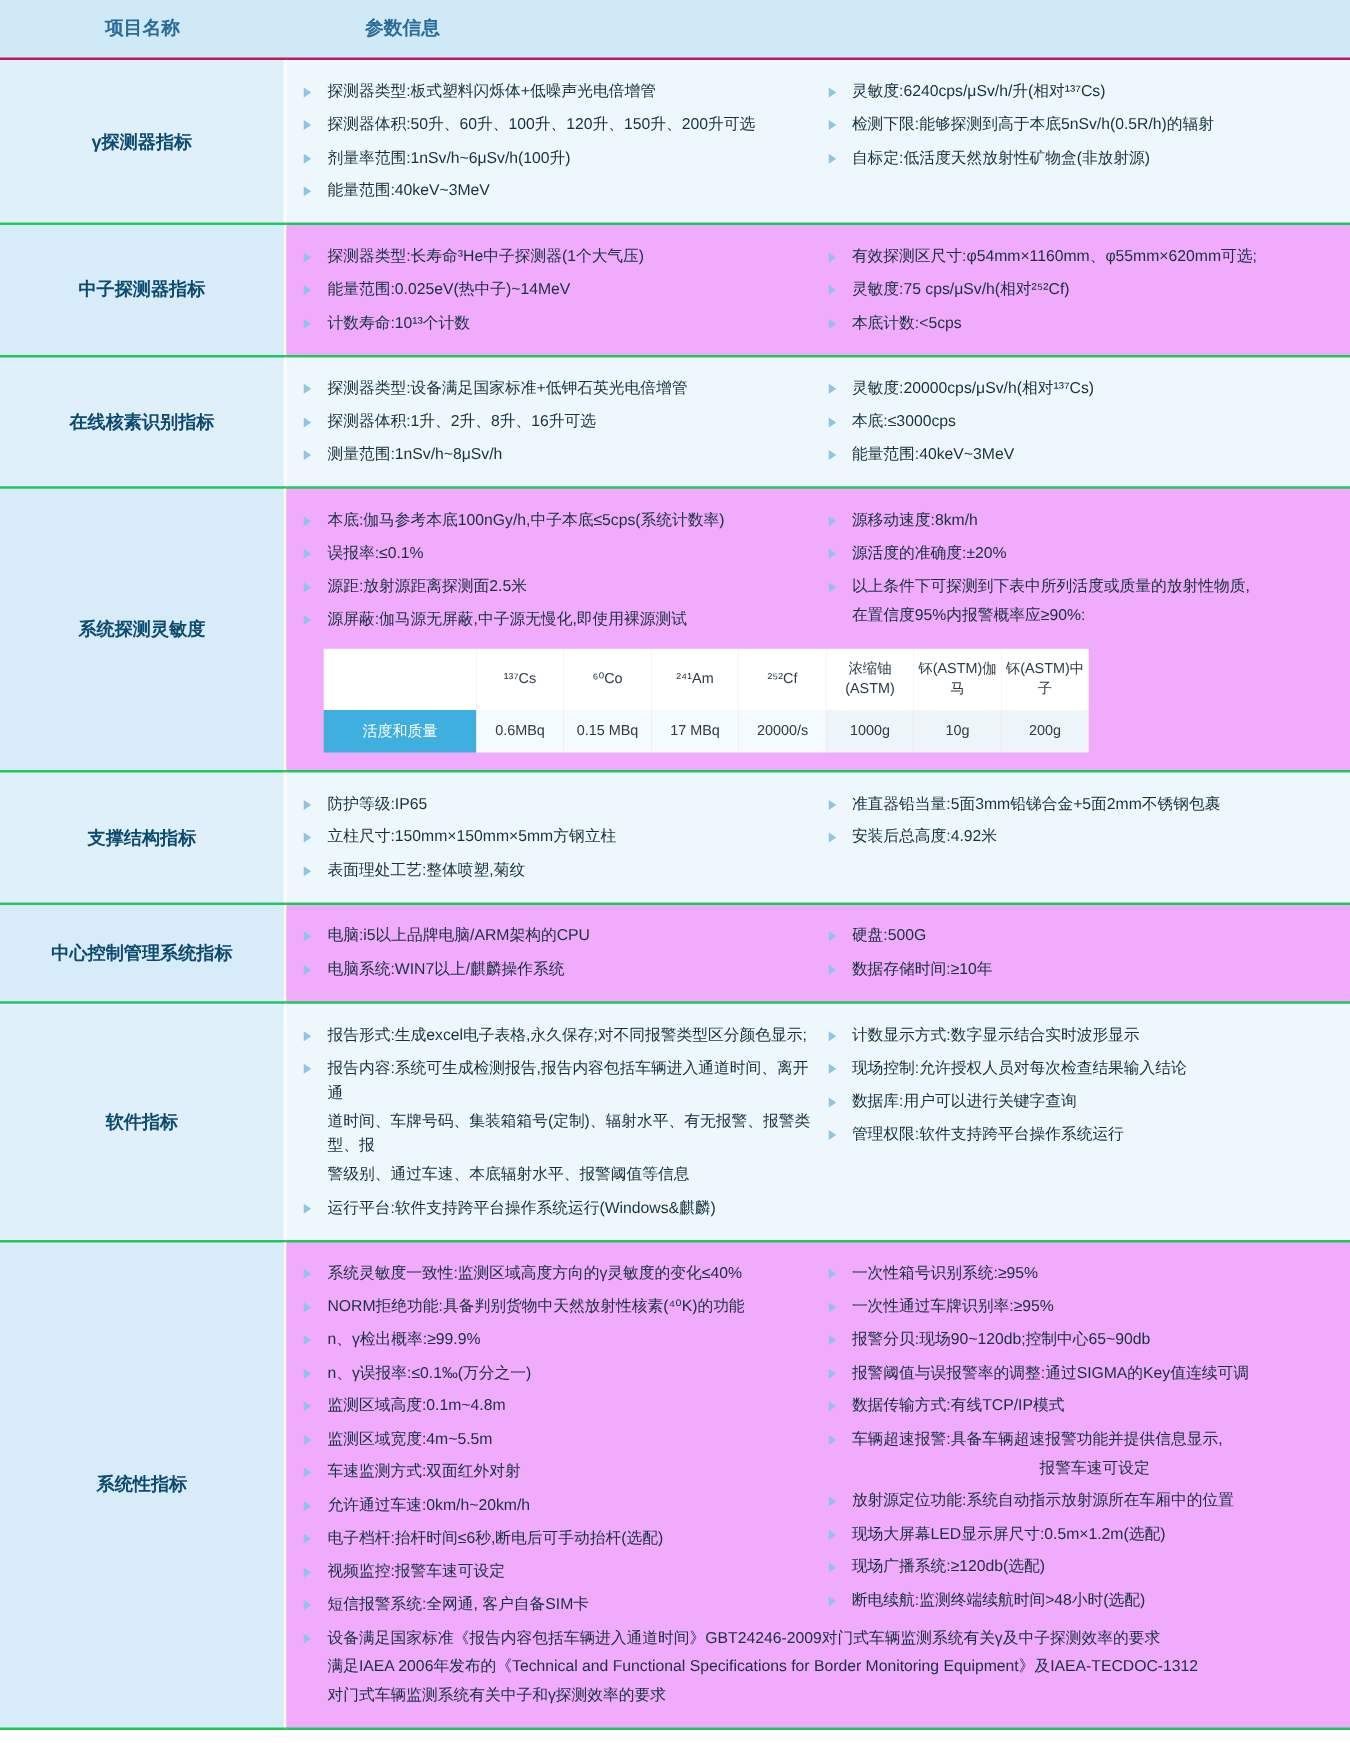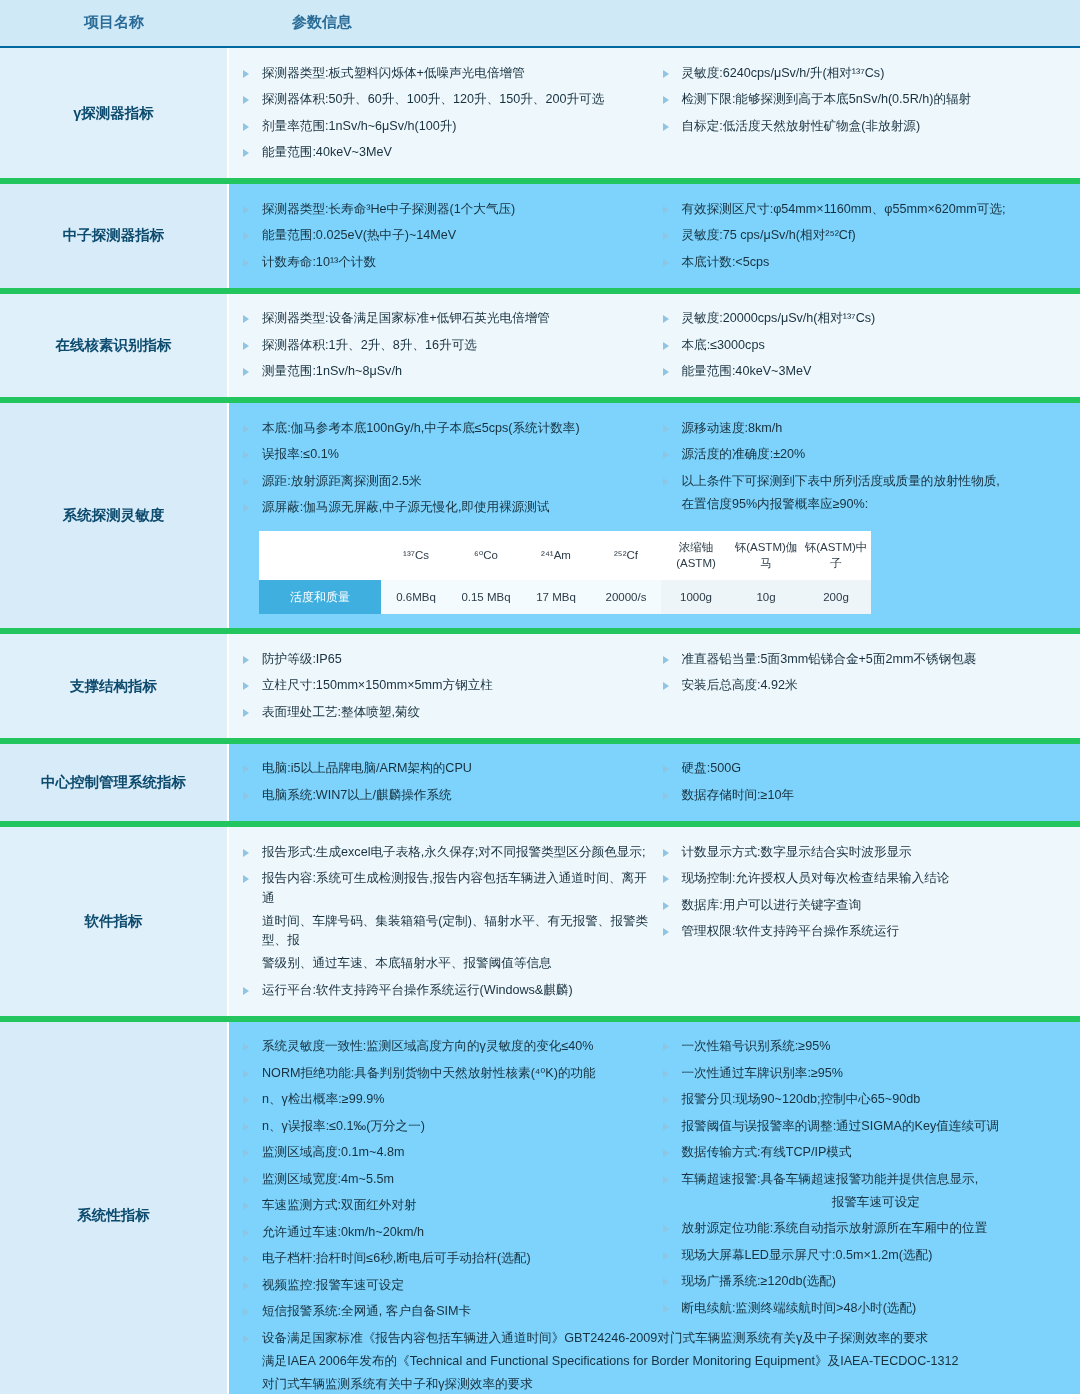--- a/index.html
+++ b/index.html
@@ -21,43 +21,43 @@
   .spec-table col.c-left { width: 228px; }
   .spec-table col.c-right { width: 852px; }
 
   .hdr td {
     background: #cfe9f7;
     color: #2a6c97;
     font-size: 15px;
     font-weight: bold;
     text-align: center;
     padding: 13px 0 14px 0;
-    border-bottom: 2px solid #0369a1;
+    border-bottom: 2px solid #be185d;
   }
   .hdr td.hdr-left { background: #cfe9f7; }
   .hdr td.hdr-right { background: #cfe9f7; text-align: left; padding-left: 64px; }
 
   tr.row > td {
     vertical-align: middle;
-    border-bottom: 6px solid #22c55e;
+    border-bottom: 2px solid #22c55e;
   }
   td.cat {
     background: #dff0fa;
     color: #0c4a6e;
     font-size: 14.5px;
     font-weight: bold;
     text-align: center;
     padding: 10px 6px;
     border-right: 2px solid #ffffff;
   }
   td.body {
     background: #eef7fc;
     padding: 12px 10px 12px 14px;
   }
-  tr.row.alt td.body { background: #7dd3fc; }
+  tr.row.alt td.body { background: #f0abfc; }
   tr.row.alt td.cat { background: #d7ecf8; }
 
   .cols {
     display: flex;
     width: 100%;
   }
   .col {
     flex: 1 1 50%;
     min-width: 0;
   }

